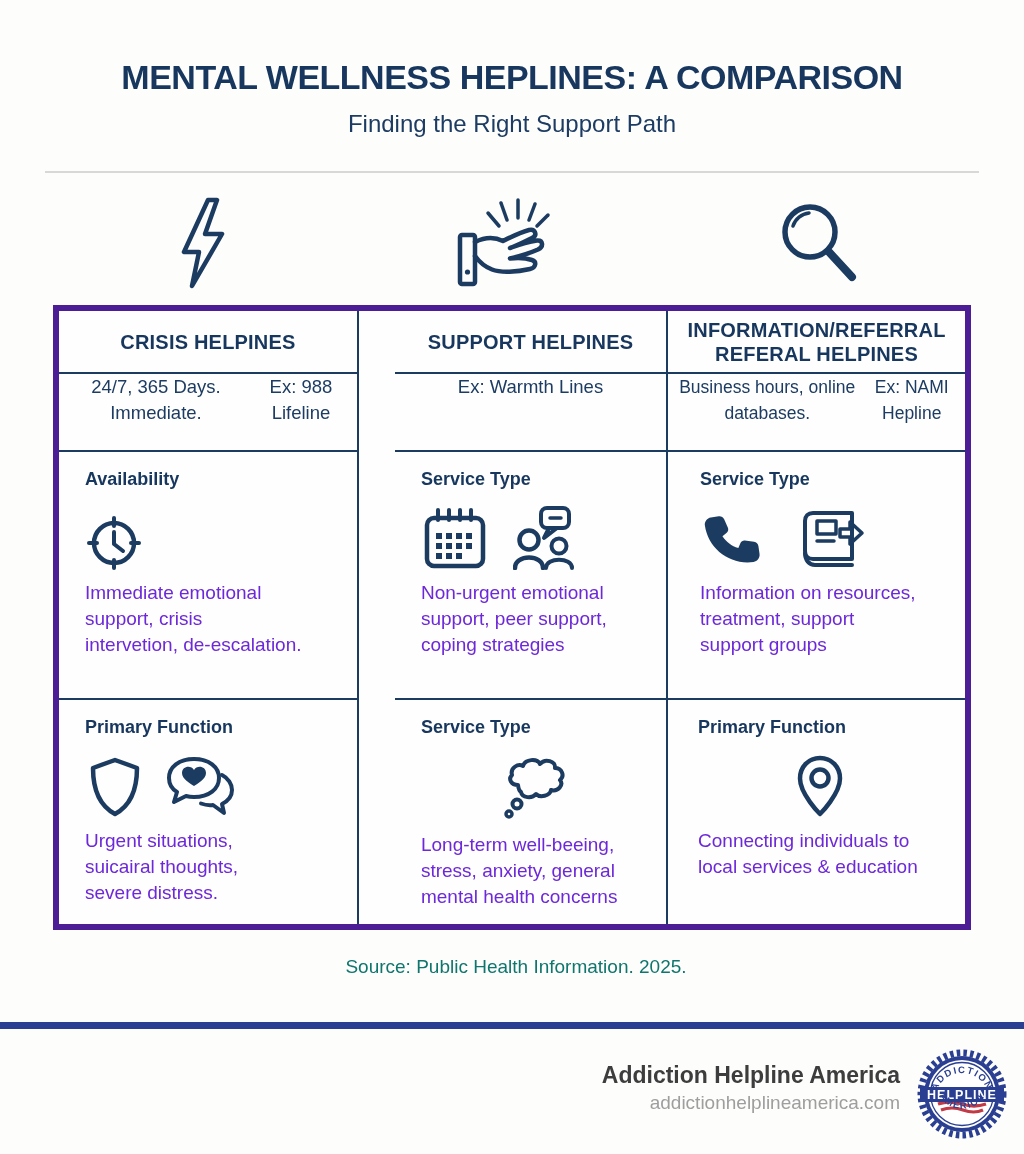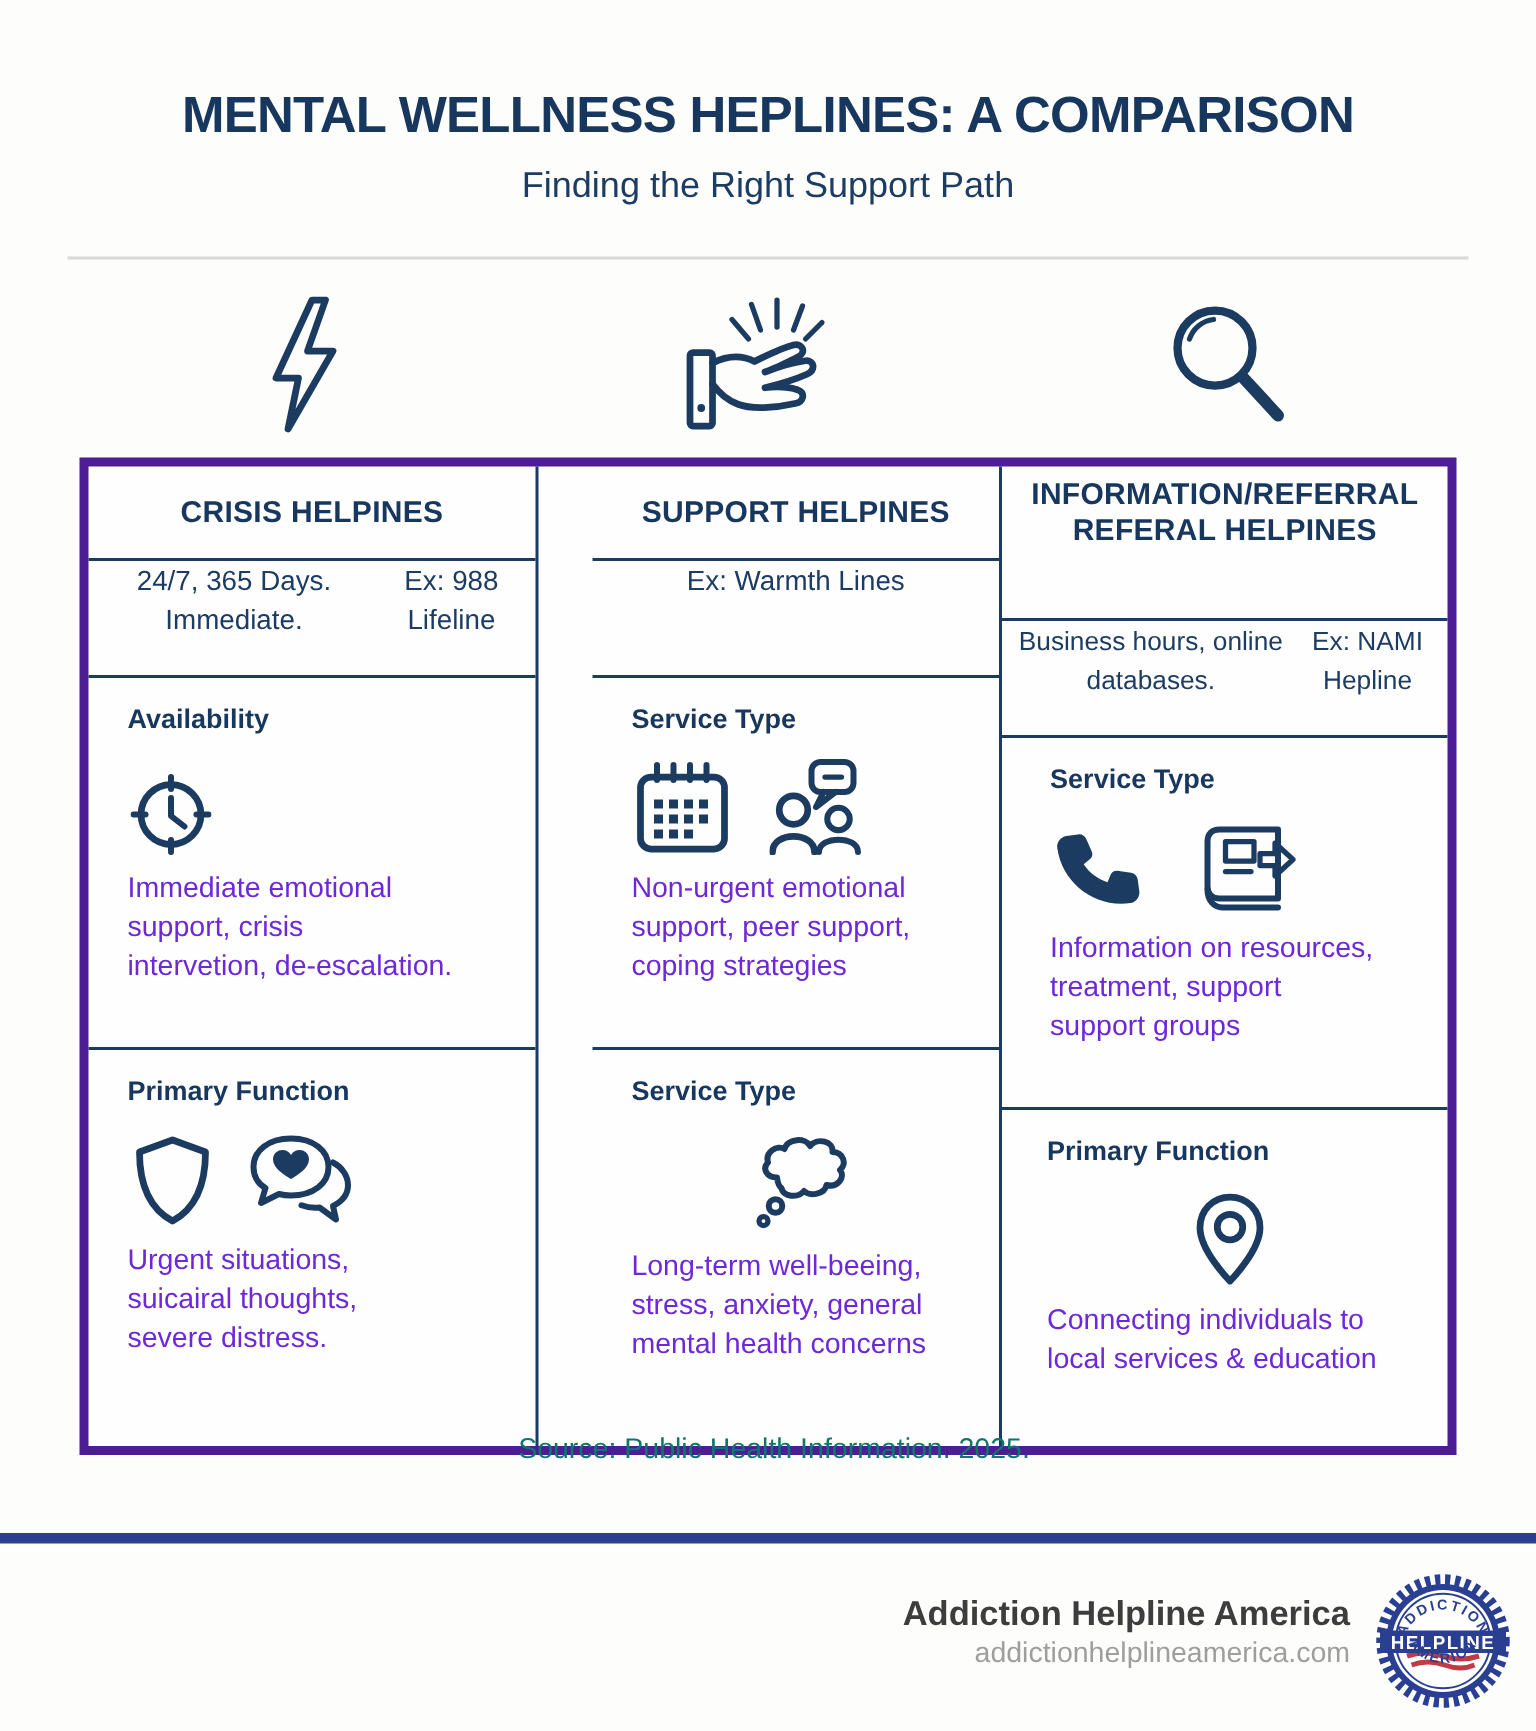--- a/index.html
+++ b/index.html
@@ -237,21 +237,21 @@
           <span class="line">mental health concerns</span>
         </div>
       </div>
     </div>
 
     <div class="col col-2">
       <div class="cell cell-header">
         <span class="line">INFORMATION/REFERRAL</span>
         <span class="line">REFERAL HELPINES</span>
       </div>
-      <div class="cell cell-desc" style="font-size:17.5px;margin-top:40px;">
+      <div class="cell cell-desc" style="font-size:17.5px;">
         <span class="line">Business hours, online databases.</span>
         <span class="line">Ex: NAMI Hepline</span>
       </div>
       <div class="cell cell-feature" style="padding-left:32px;">
         <div class="feature-label">Service Type</div>
         <div class="feature-icons" style="gap:34px;">
           <span>
             <svg class="ic" width="60" height="60" viewBox="0 0 64 64">
               <path class="fillnavy" transform="rotate(-8 32 32)" d="M13 5 C9 5 5.5 8.5 5.5 12.5 C5.5 38 26 58.5 51.5 58.5 C55.5 58.5 59 55 59 51 L59 42.5 C59 40 57.5 38 55 37.2 L45.5 34.5 C43.5 34 41.5 34.8 40.5 36.5 L37.5 41.5 C30.5 38 26 33.5 22.5 26.5 L27.5 23.5 C29.2 22.5 30 20.5 29.5 18.5 L26.8 9 C26 6.5 24 5 21.5 5 Z"></path>
             </svg>

